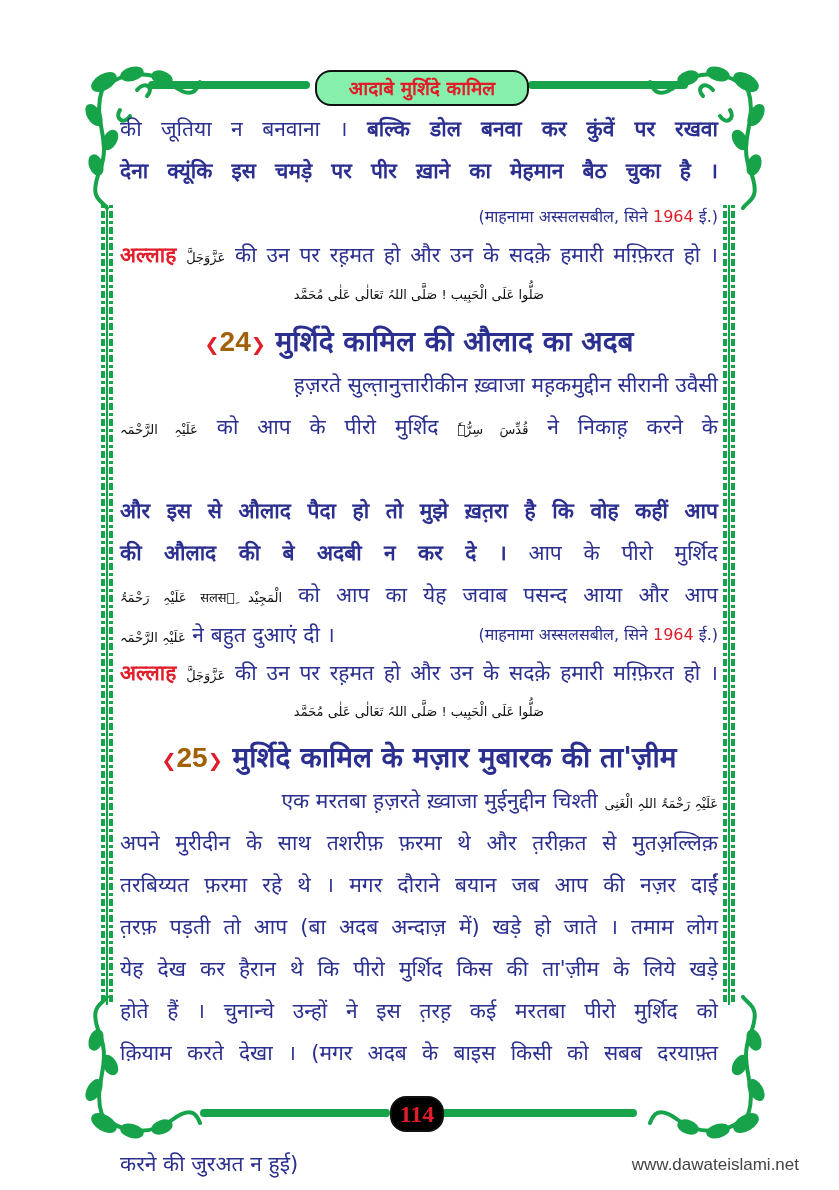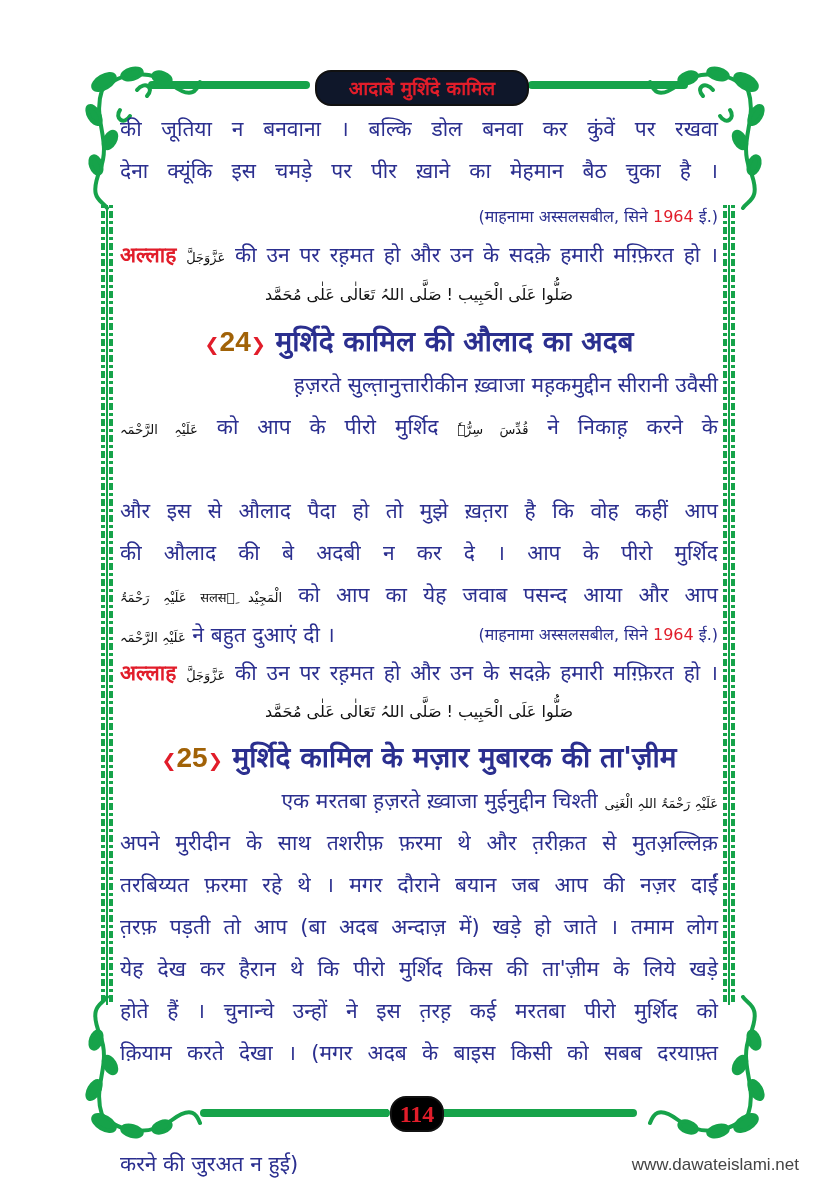--- a/index.html
+++ b/index.html
@@ -31,45 +31,45 @@
   .core-right { left:728px; top:205px; height:800px; }
 
   .corner { position:absolute; width:120px; height:150px; }
   .corner svg { width:100%; height:100%; }
   .c-tl { left:82px; top:60px; }
   .c-tr { left:648px; top:60px; transform:scaleX(-1); }
   .c-bl { left:82px; top:995px; transform:scaleY(-1); }
   .c-br { left:648px; top:995px; transform:scale(-1,-1); }
 
   .title-pill { position:absolute; left:315px; top:70px; width:210px; height:32px;
-    border:2px solid #111; border-radius:16px; background:#0f172a;
+    border:2px solid #111; border-radius:16px; background:#86efac;
     display:flex; align-items:center; justify-content:center;
     color:#e11d2a; font-size:19px; font-weight:bold; }
 
   .page-num { position:absolute; left:390px; top:1096px; width:50px; height:32px;
     border:2px solid #111; border-radius:16px; background:#000000;
     display:flex; align-items:center; justify-content:center;
     color:#e11d2a; font-family:"Liberation Serif","DejaVu Serif",serif; font-size:24px; font-weight:bold; }
   .dots { position:absolute; top:1109px; height:8px; width:52px;
     background: repeating-linear-gradient(to right, #16a34a 0 10px, transparent 10px 14px); }
   .dots-l { left:336px; }
   .dots-r { left:444px; }
 
   
   .line { position:absolute; left:120px; width:598px; white-space:nowrap;
           font-size:21px; line-height:30px; color:#2b2f8f; }
   .justify { text-align:justify; text-align-last:justify; }
-  .bold { font-weight:normal; }
+  .bold { font-weight:bold; }
   .right { text-align:right; }
   .center { text-align:center; }
   .small { font-size:16px; }
   .red { color:#e11d2a; }
   .allah { color:#e11d2a; font-weight:bold; font-family:"DejaVu Serif",serif; font-size:21px; }
   .arabic { font-family:"DejaVu Sans",sans-serif; color:#111; font-size:13px; }
-  .durood { font-family:"DejaVu Sans",sans-serif; color:#111; font-size:16px; }
+  .durood { font-family:"DejaVu Sans",sans-serif; color:#111; font-size:13px; }
 
   .heading { position:absolute; left:120px; width:598px; text-align:center; white-space:nowrap;
     font-size:28px; font-weight:bold; color:#2b2f8f; line-height:40px; }
   .sec-num { color:#a16207; font-family:"Liberation Sans",sans-serif; font-weight:bold; }
   .orn { color:#e11d2a; font-size:18px; font-weight:normal; }
 
   .footer-url { position:absolute; right:40px; top:1155px; font-family:"Liberation Sans",sans-serif;
     font-size:17px; color:#444; }
 </style>
 </head>

